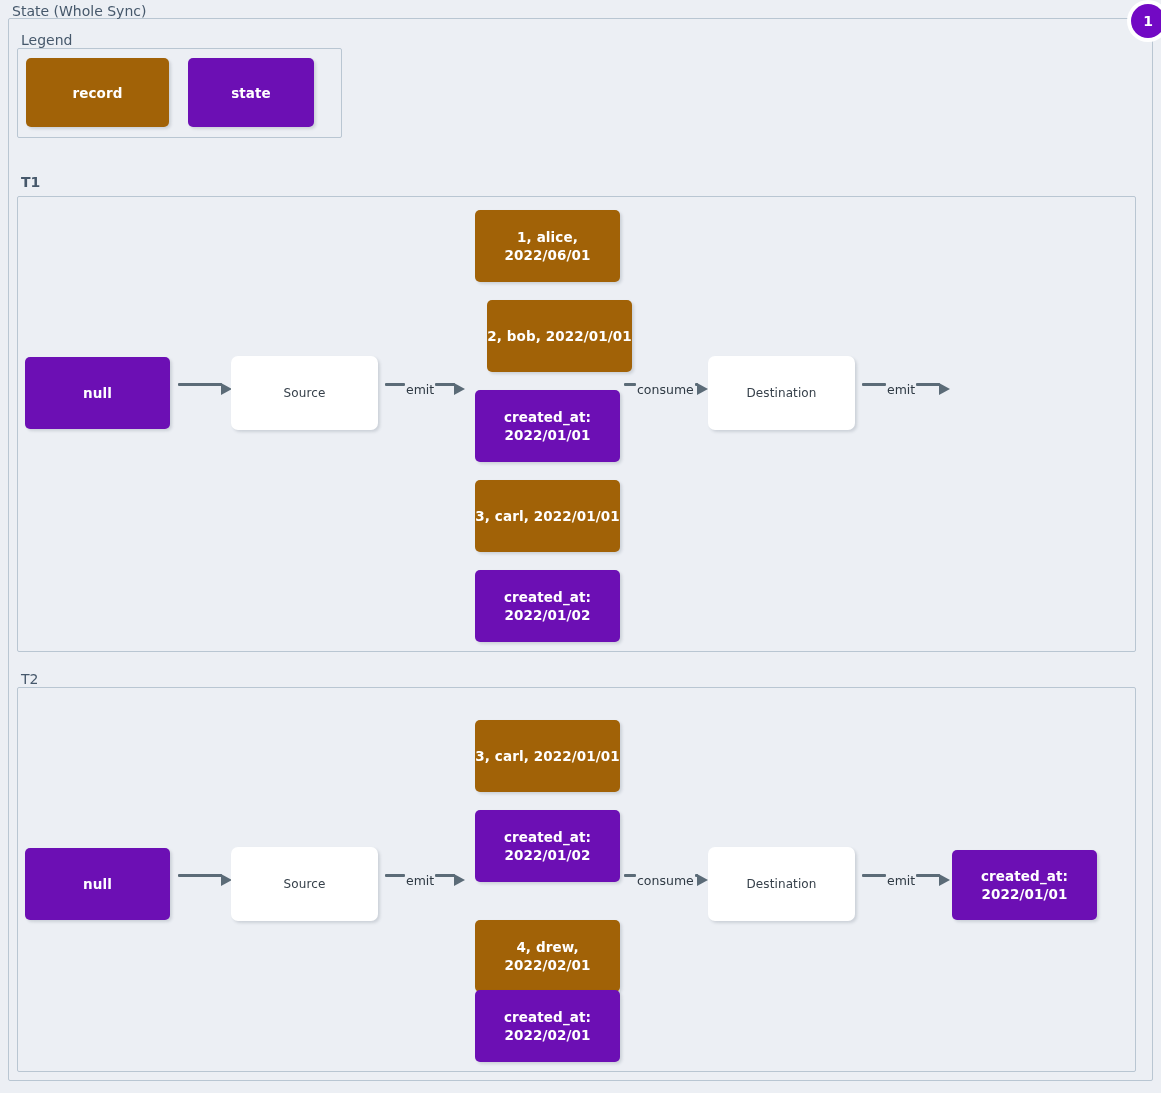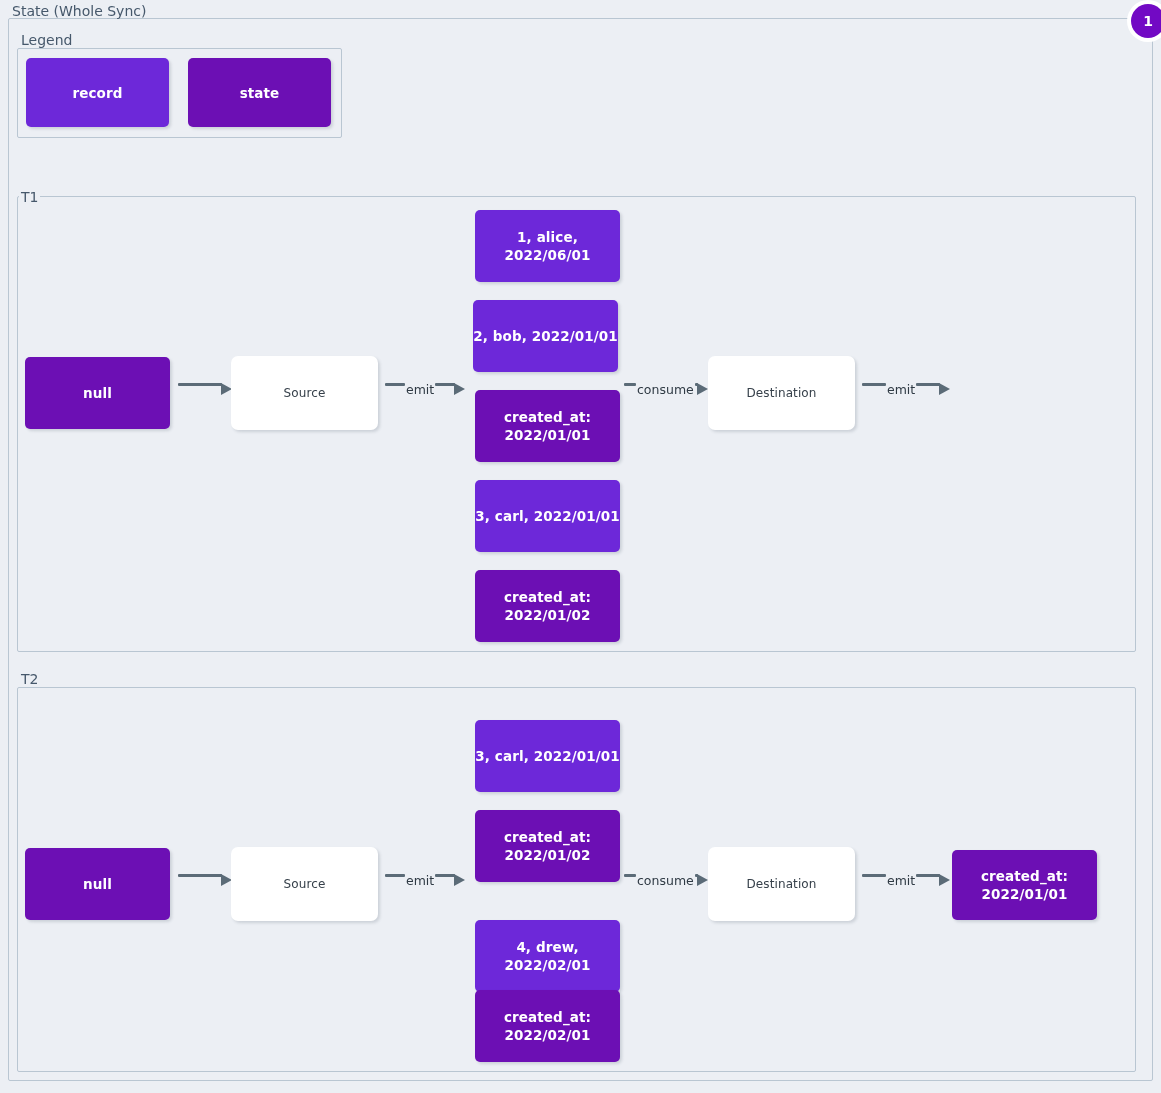--- a/index.html
+++ b/index.html
@@ -43,21 +43,21 @@
     align-items: center;
     justify-content: center;
     text-align: center;
     font-size: 13.5px;
     line-height: 18px;
     letter-spacing: 0.1px;
     box-shadow: 2px 2px 3px rgba(80,95,110,0.20);
     white-space: pre-line;
   }
   .node.record {
-    background: #6d28d9;
+    background: #a16207;
     color: #ffffff;
     font-weight: 600;
     text-align: center;
   }
   .node.state {
     background: #6c0fb4;
     color: #ffffff;
     font-weight: 600;
   }
   .node.plain {
@@ -120,26 +120,26 @@
   <div class="group-label" style="left:10px; top:4px;">State (Whole Sync)</div>
 
   <div class="badge" style="left:1131px; top:4px;">1</div>
 
   <div class="group" style="left:17px; top:48px; width:325px; height:90px;"></div>
   <div class="group-label" style="left:19px; top:33px;">Legend</div>
 
   <div class="node record" style="left:26px; top:58px; width:143px; height:69px;">
     <span>record</span>
   </div>
-  <div class="node state" style="left:188px; top:58px; width:143px; height:69px;">
+  <div class="node state" style="left:188px; top:58px; width:126px; height:69px;">
     <span>state</span>
   </div>
 
   <div class="group" style="left:17px; top:196px; width:1119px; height:456px;"></div>
-  <div class="group-label" style="left:19px; top:190px;">T1</div>
+  <div class="group-label" style="left:19px; top:175px;font-weight:bold;">T1</div>
 
   <div class="node state" style="left:25px; top:357px; width:145px; height:72px;">
     <span>null</span>
   </div>
 
   <div class="arrow" style="left:178px; top:383px;">
     <span class="seg" style="width:44px;"></span>
     <span class="head"></span>
   </div>
 
@@ -150,21 +150,21 @@
   <div class="arrow" style="left:385px; top:383px;">
     <span class="seg" style="width:20px;"></span>
     <span class="alabel">emit</span>
     <span class="seg" style="width:20px;"></span>
     <span class="head"></span>
   </div>
 
   <div class="node record" style="left:475px; top:210px; width:145px; height:72px;">
     <span>1, alice, 2022/06/01</span>
   </div>
-  <div class="node record" style="left:473px; top:300px; width:145px; height:72px;">
+  <div class="node record" style="left:487px; top:300px; width:145px; height:72px;">
     <span>2, bob, 2022/01/01</span>
   </div>
   <div class="node state" style="left:475px; top:390px; width:145px; height:72px;">
     <span>created_at:
 2022/01/01</span>
   </div>
   <div class="node record" style="left:475px; top:480px; width:145px; height:72px;">
     <span>3, carl, 2022/01/01</span>
   </div>
   <div class="node state" style="left:475px; top:570px; width:145px; height:72px;">

